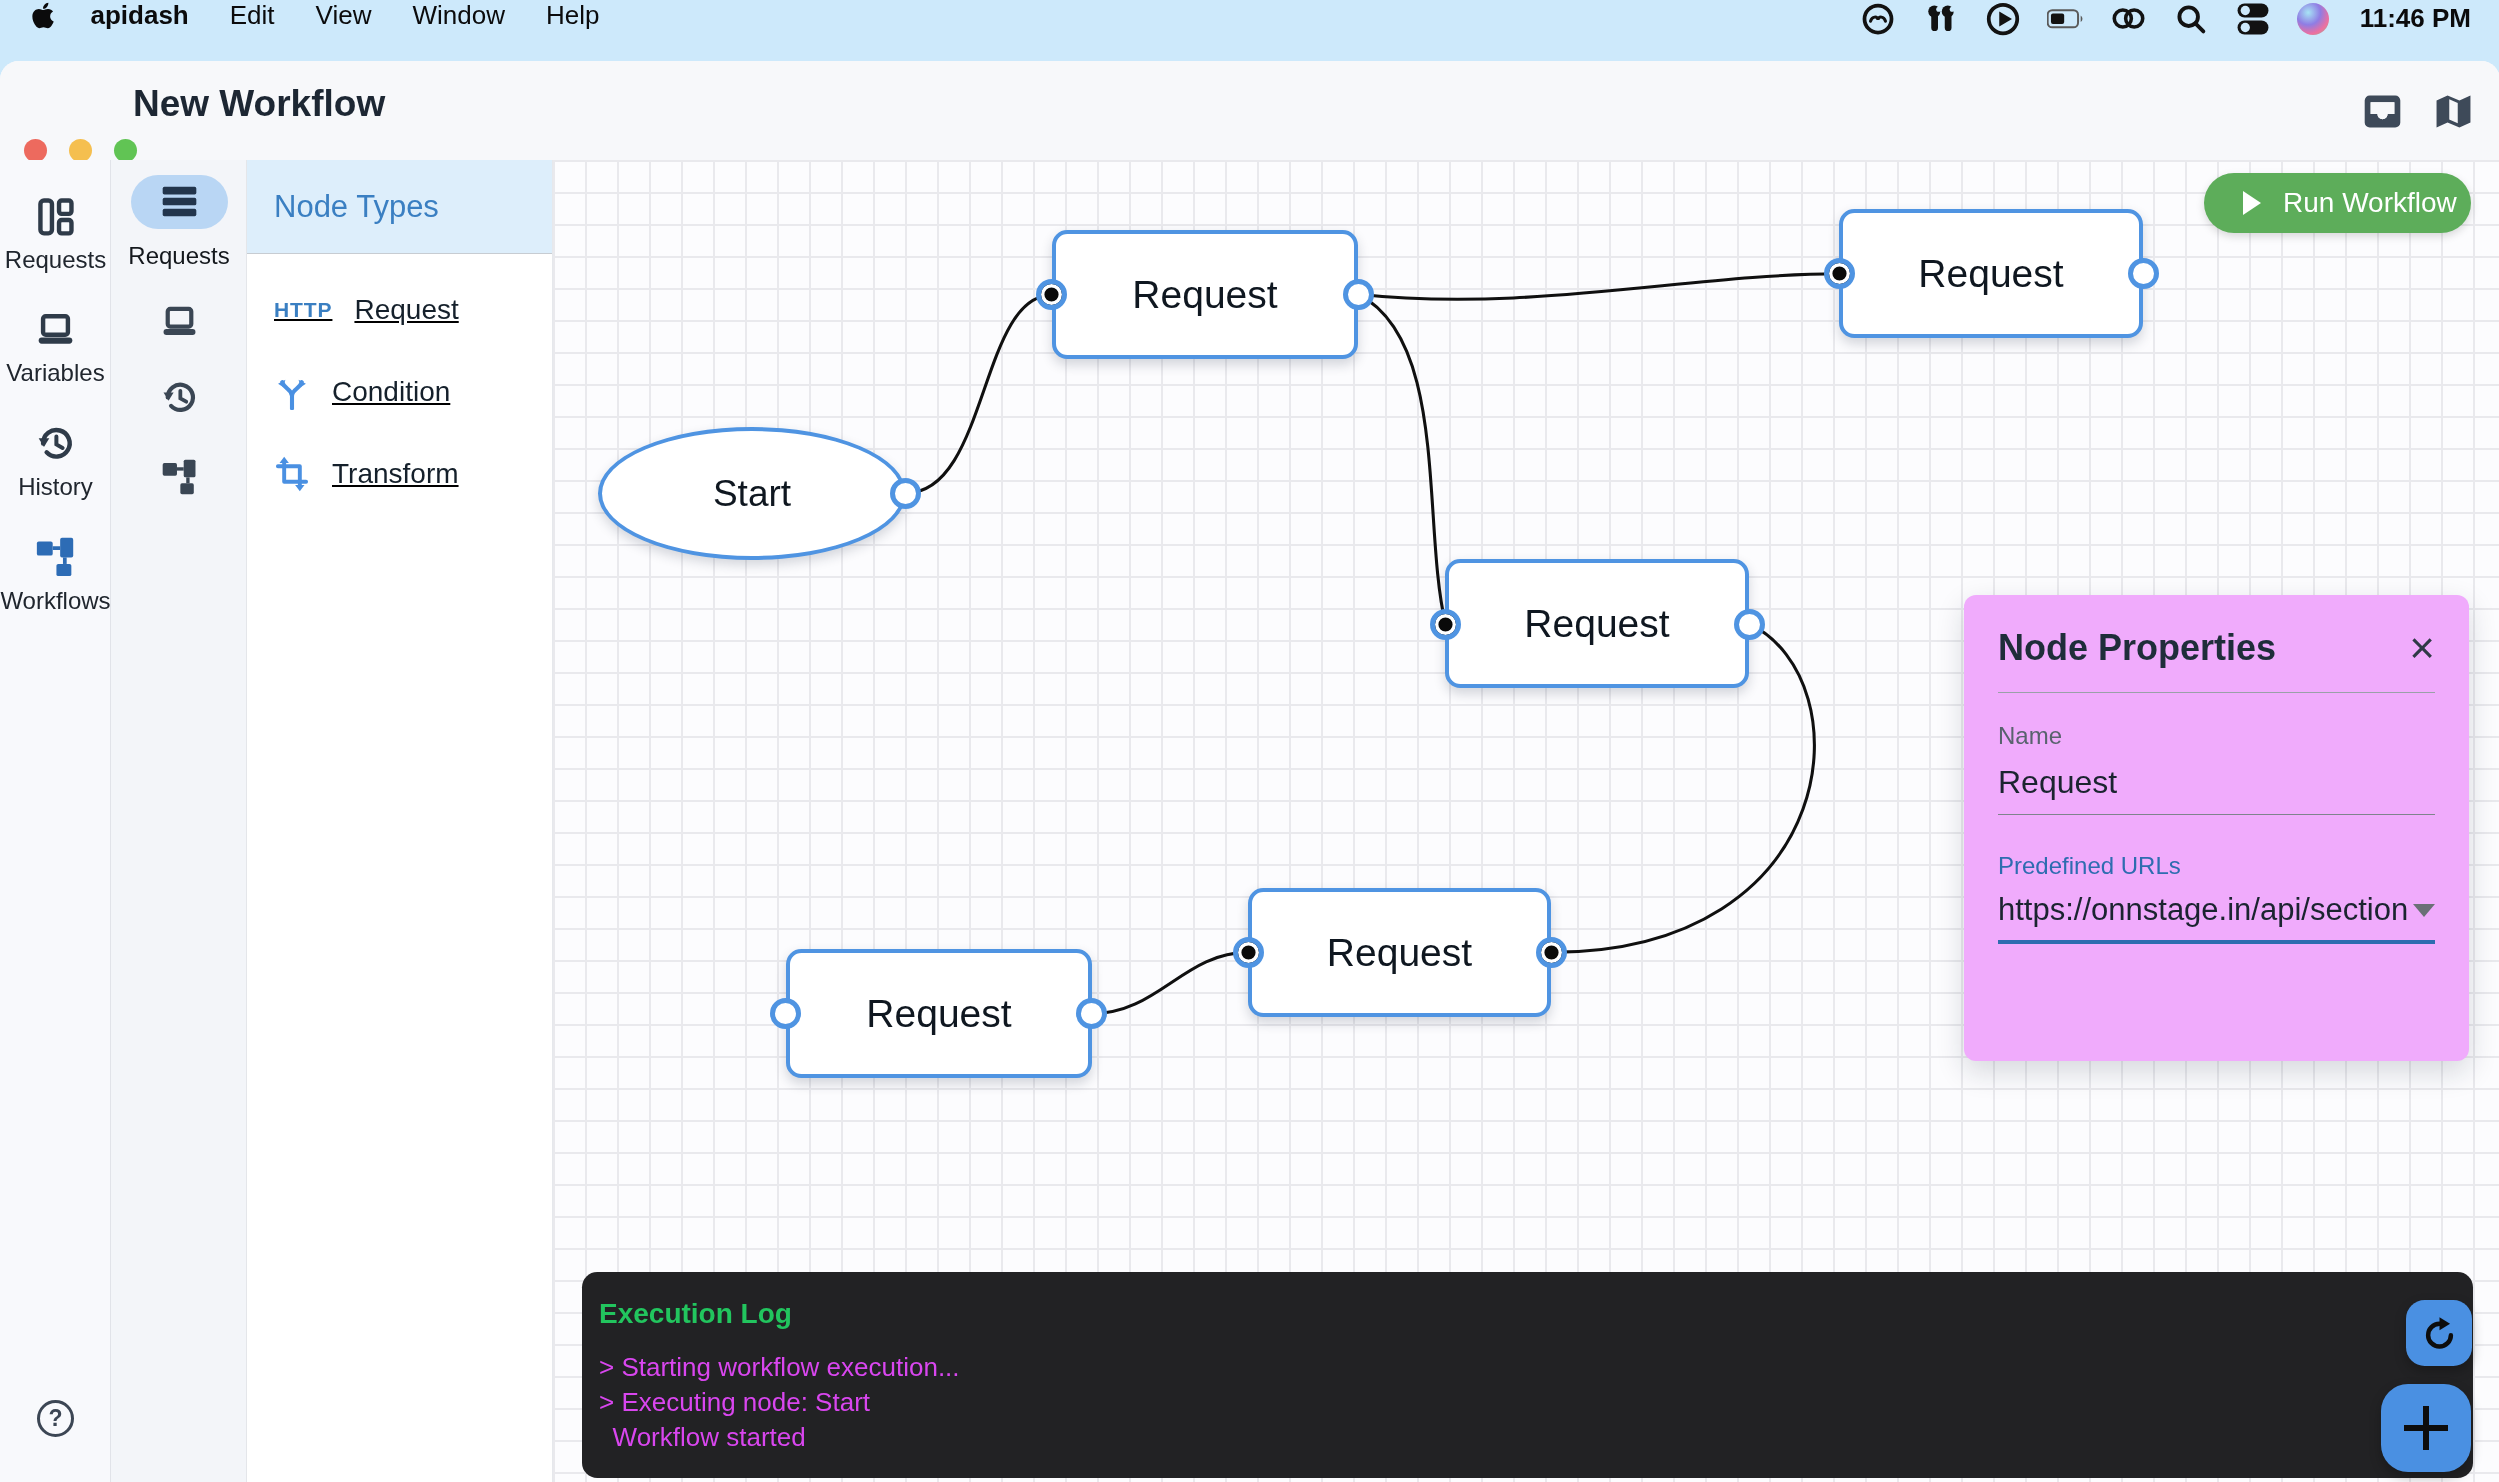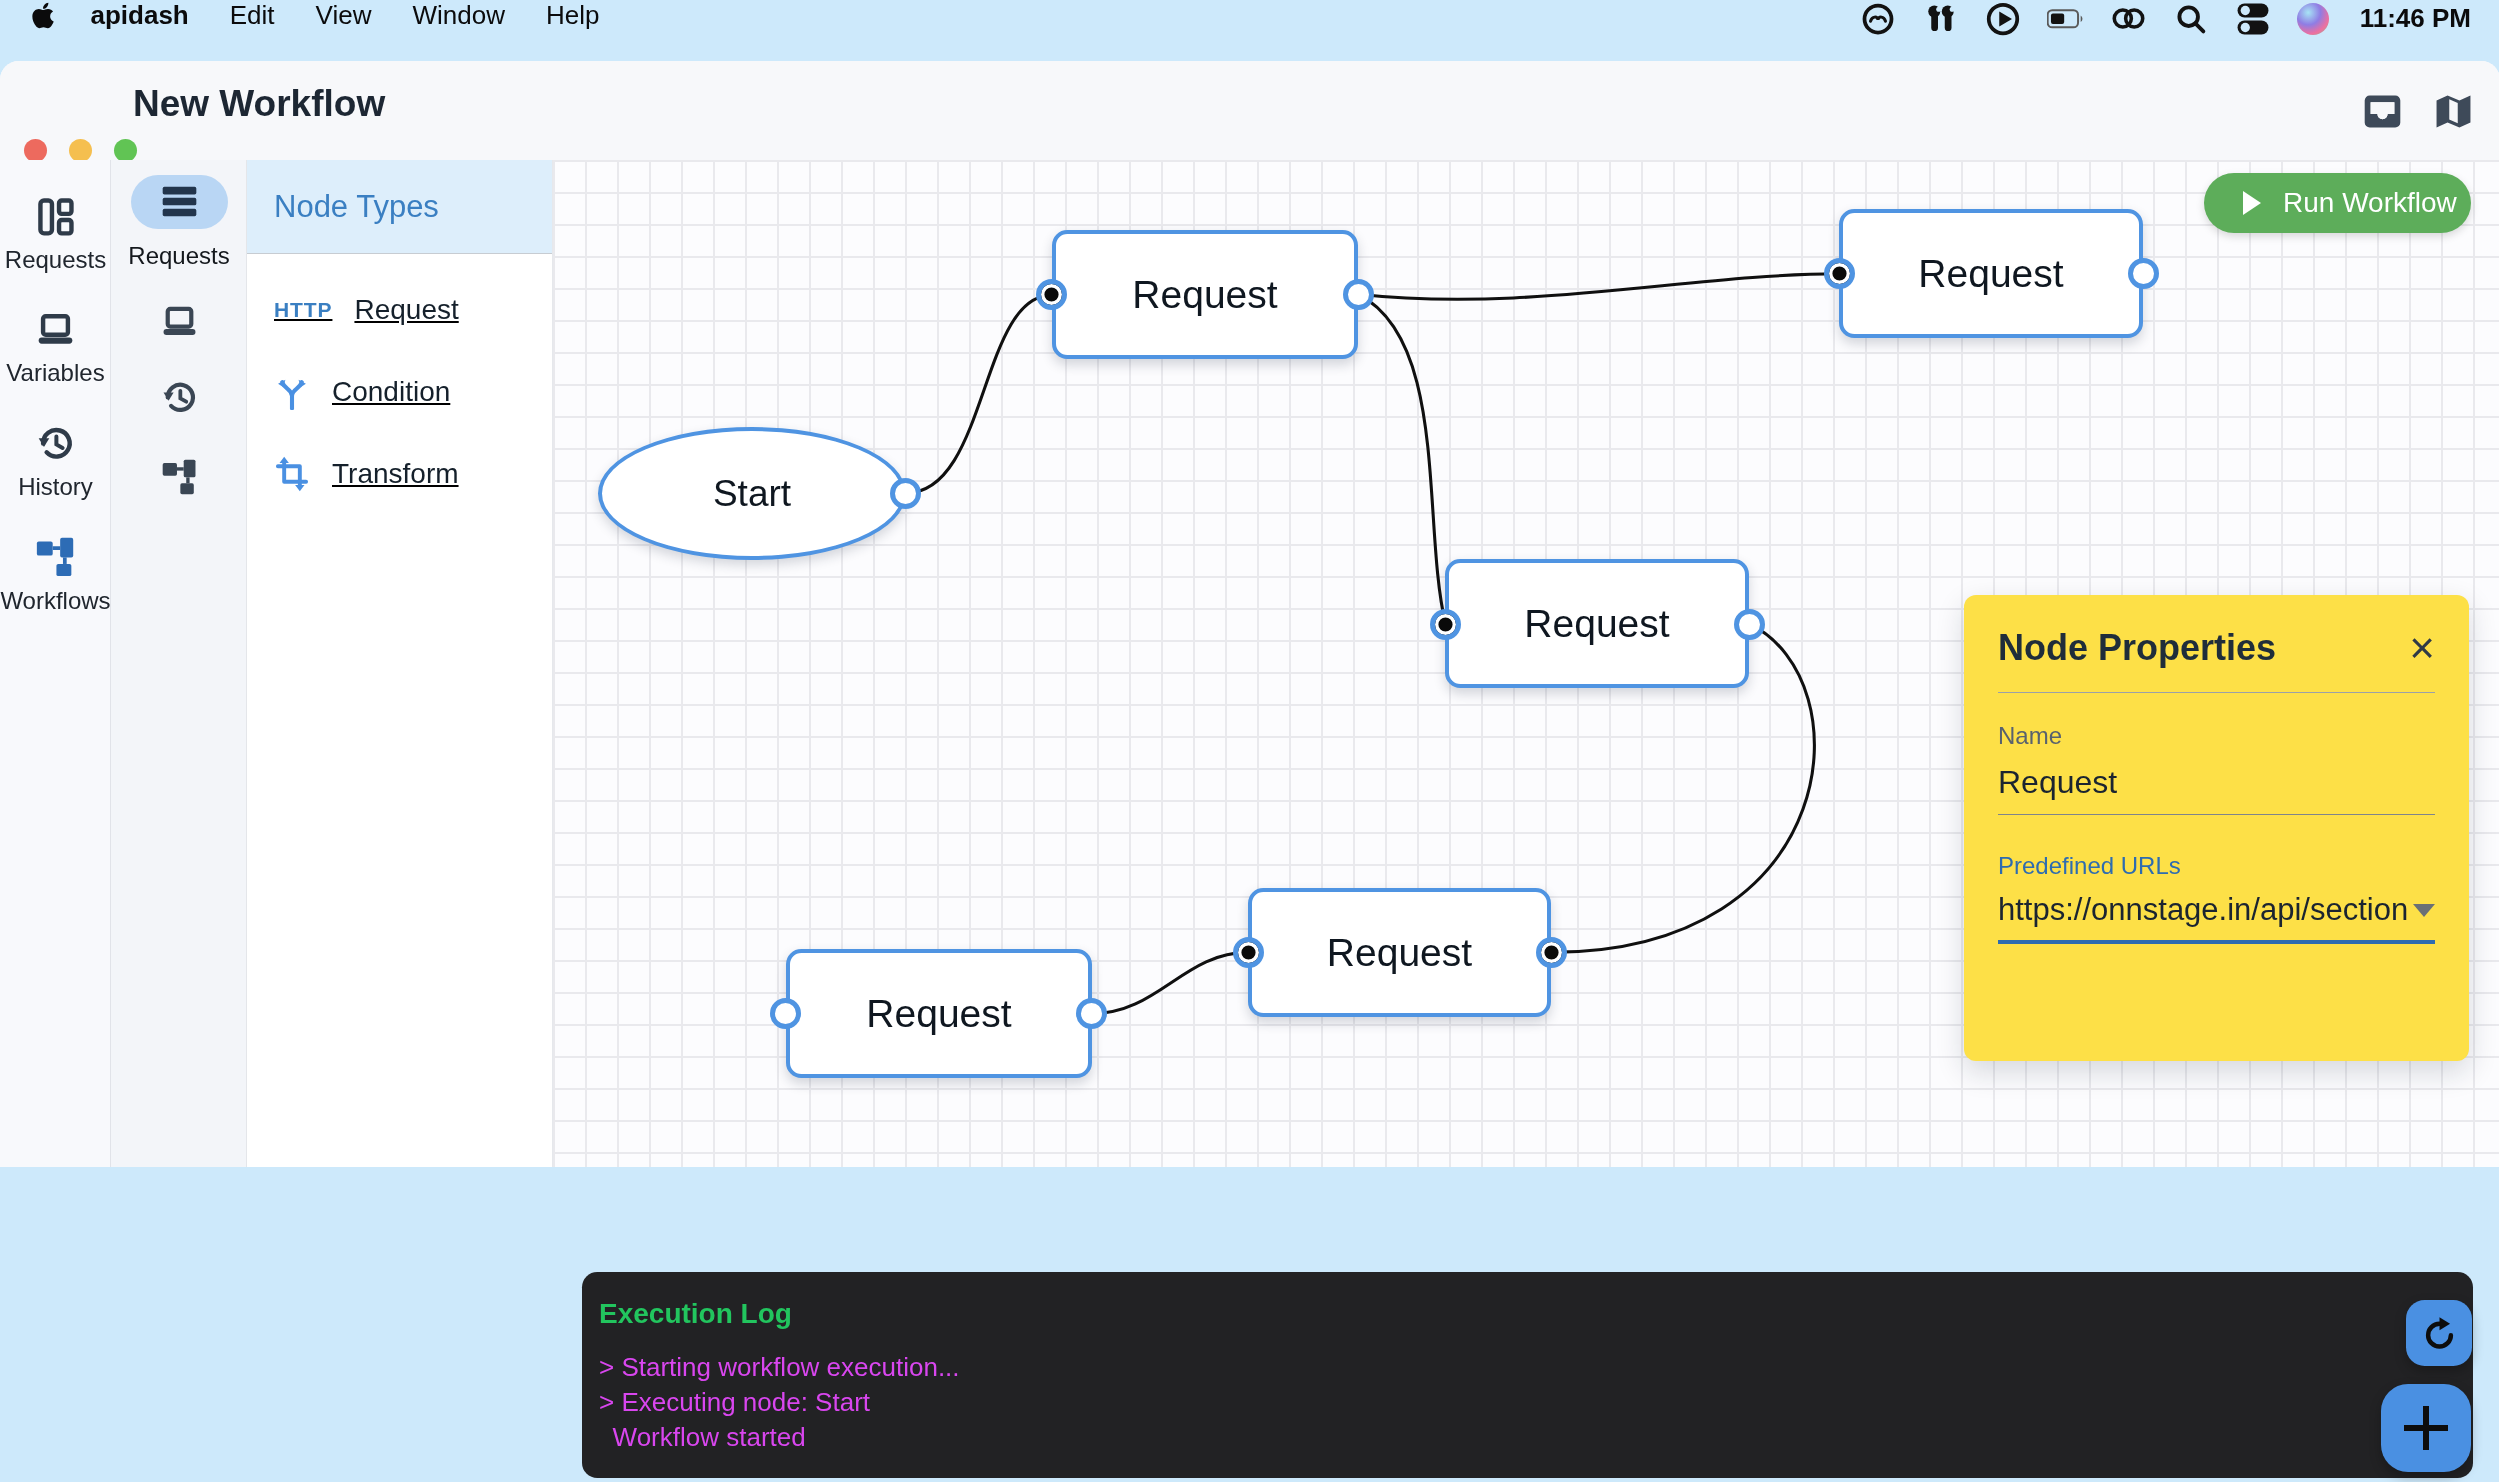--- a/index.html
+++ b/index.html
@@ -15,21 +15,21 @@
   .mb-app { font-weight:700; font-size:26px; margin-right:41px; }
   .mb-item { font-size:26px; margin-right:41px; }
   .mb-right { margin-left:auto; display:flex; align-items:center; gap:25.5px; padding-right:29px; }
   .mb-ico { width:37px; height:37px; display:flex; align-items:center; justify-content:center; }
   .mb-time { font-size:26px; font-weight:600; margin-left:5.1px; }
   .siri-orb { width:32px; height:32px; border-radius:50%;
     background:radial-gradient(circle at 35% 35%, #8fd0f6, #7f7bе0 0%, #9b79e2 45%, #ef6a9e 72%, #6fcf8e 100%);
     background:radial-gradient(circle at 35% 30%, #a7e4f5 0%, #8f7de4 40%, #ee6f9f 70%, #74d08c 100%); }
 
   
-  .window { position:absolute; left:0; top:61px; width:2500px; height:1106px;
+  .window { position:absolute; left:0; top:61px; width:2500px; height:1422px;
             background:#f7f8fa; border-radius:18.7px 18.7px 0 0; overflow:hidden; }
 
   
   .win-header { position:absolute; left:0; top:0; width:100%; height:99px; background:#f7f8fa; }
   .traffic { position:absolute; left:24px; top:78px; display:flex; gap:22px; }
   .light { width:23px; height:23px; border-radius:50%; }
   .light.red{ background:#ed6a5e;} .light.yellow{ background:#f5bf4f;} .light.green{ background:#61c454;}
   .win-title { position:absolute; left:133px; top:22px; font-size:37px; font-weight:600; color:#1d2733; }
   .hdr-icons { position:absolute; right:27px; top:31px; display:flex; gap:32px; }
   .hdr-ico { width:39px; height:39px; }
@@ -85,21 +85,21 @@
 
   .run-btn { position:absolute; left:2204px; top:173px; width:267px; height:60px; z-index:5;
              background:#5dad5a; border:none; border-radius:30px; display:flex; align-items:center;
              padding-left:39px; gap:22px; cursor:pointer; box-shadow:0 3.4px 8.5px rgba(0,0,0,.15); }
   .run-play { width:0; height:0; border-top:12px solid transparent; border-bottom:12px solid transparent;
               border-left:18.7px solid #ffffff; }
   .run-label { font-size:28px; color:#ffffff; }
 
   
   .props { position:absolute; left:1964px; top:595px; width:505px; height:466px; z-index:6;
-           background:#fde047; border-radius:12px; box-shadow:0 10.2px 29px rgba(20,30,50,.16);
+           background:#f0abfc; border-radius:12px; box-shadow:0 10.2px 29px rgba(20,30,50,.16);
            padding:31px 34px 0 34px; }
   .props-head { display:flex; align-items:center; justify-content:space-between; }
   .props-title { font-size:36px; font-weight:600; color:#1f2d3a; }
   .props-close { font-size:44px; line-height:1; color:#2f3a46; cursor:pointer; font-weight:400; }
   .props-divider { margin-top:22px; border-bottom:1.7px solid #9aa0a8; }
   .f-label { font-size:24px; color:#59626e; }
   .f-label.blue { color:#2e6cb0; }
   .f-row { display:flex; align-items:center; justify-content:space-between; }
   .f-value { font-size:32px; color:#1b2430; }
   .caret { width:0; height:0; border-left:11px solid transparent; border-right:11px solid transparent;

